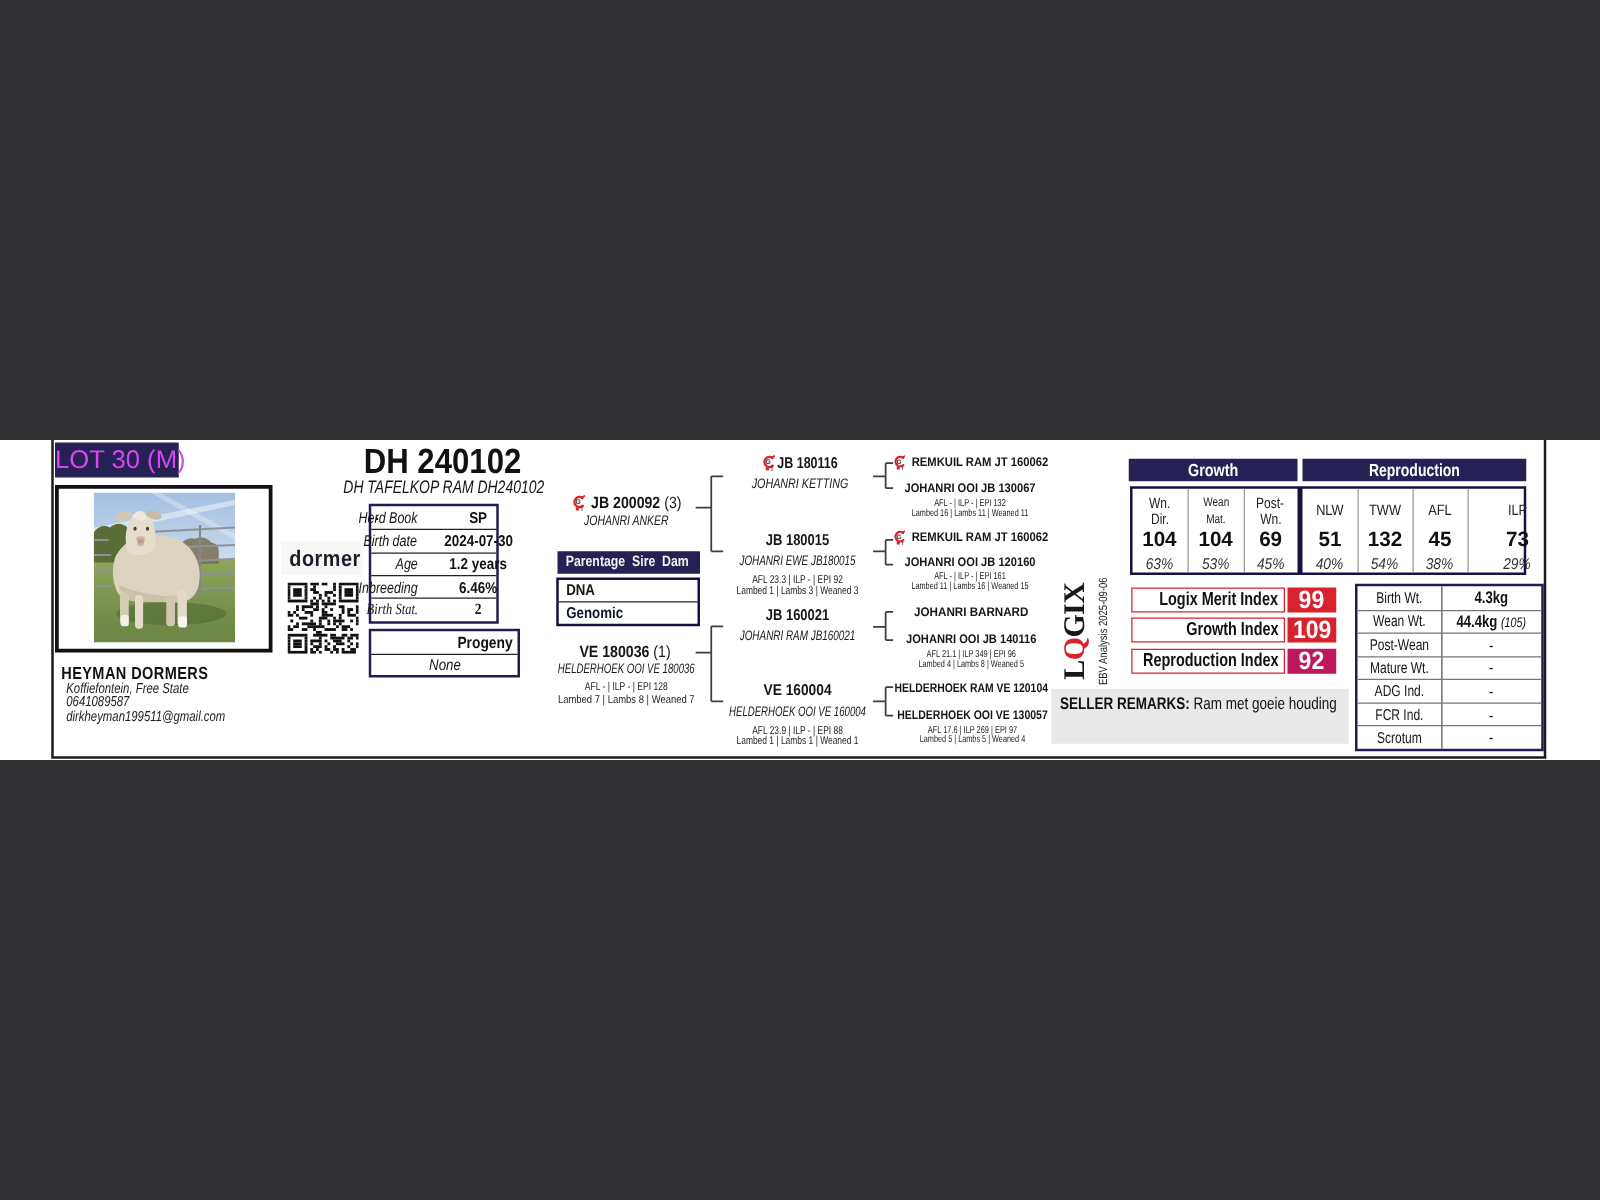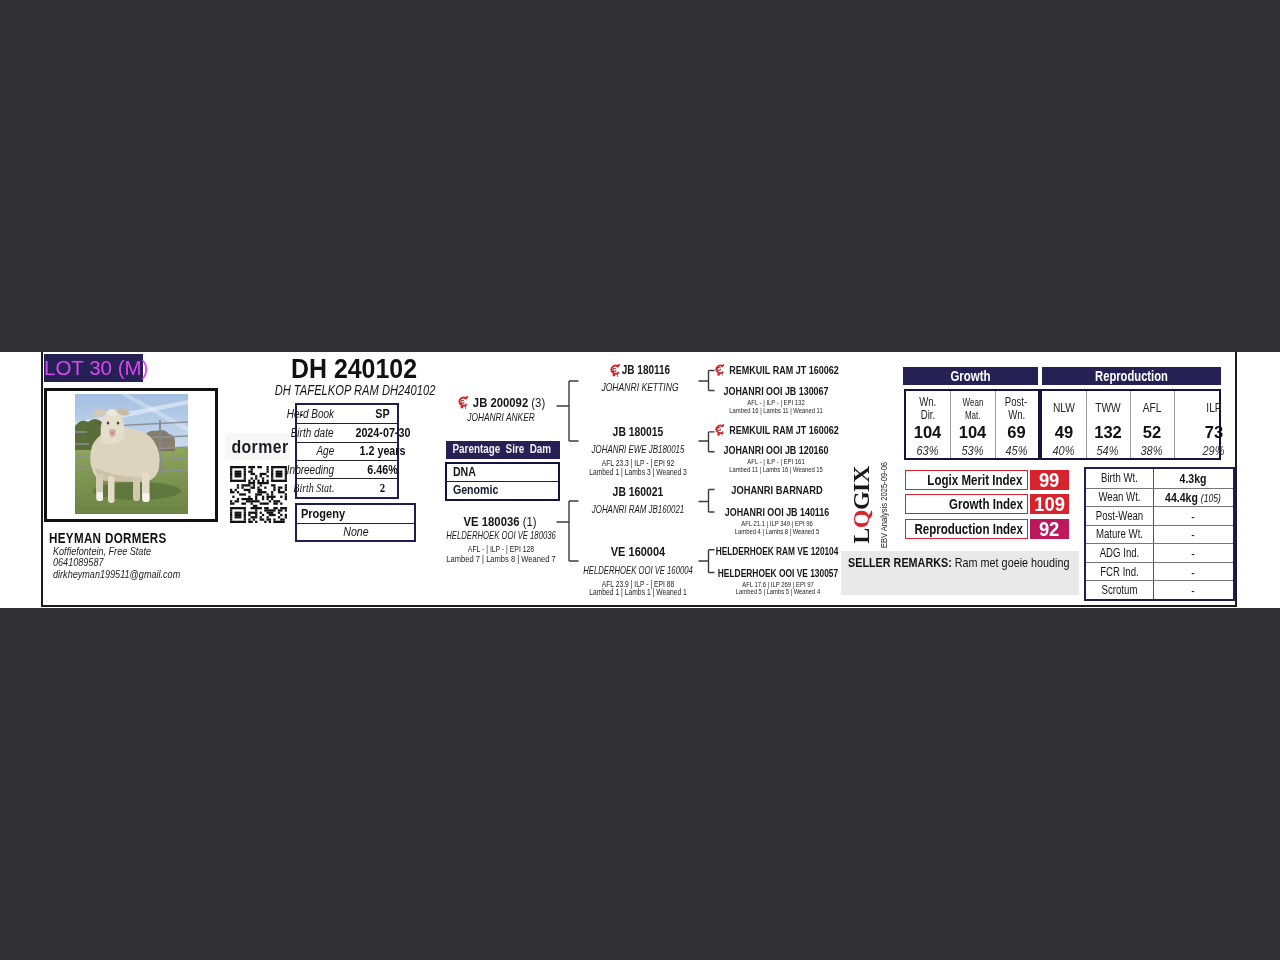--- a/index.html
+++ b/index.html
@@ -270,21 +270,21 @@
       </div>
       <div style="position:relative;height:18.35px;border-top:1.2px solid #222;box-sizing:border-box;font-family:Liberation Serif, serif;">
         <div class="a i" style="right:63px;top:50%;transform:translateY(-50%) scaleX(.8);transform-origin:right center;font-size:12.5px;color:#161616;">Birth Stat.</div>
         <div class="a b" style="left:54px;width:63px;top:50%;transform:translateY(-50%) scaleX(.86);text-align:center;font-size:12.5px;color:#111;">2</div>
       </div>
     </div>
 
 <div class="a b" style="left:300px;top:53px;font-size:12px;color:#111;">.</div>
 
 <div class="a" style="left:295px;top:151px;width:121px;height:39px;border:2px solid #211d52;box-sizing:border-box;">
-<div class="b" style="height:17.5px;line-height:18.5px;text-align:left;font-size:13px;color:#111;"><span style="display:inline-block;transform:scaleX(.85);">Progeny</span></div>
+<div class="b" style="height:17.5px;line-height:18.5px;text-align:right;font-size:13px;color:#111;"><span style="display:inline-block;transform:scaleX(.85);">Progeny</span></div>
 <div class="i" style="height:17px;border-top:1.2px solid #222;line-height:17px;text-align:center;font-size:12.5px;color:#161616;"><span style="display:inline-block;transform:scaleX(.85);">None</span></div>
 </div>
 
 <svg class="a" style="left:0;top:0;" width="1280" height="256" viewBox="0 0 1280 256" fill="none" stroke="#3d3d3d" stroke-width="1.4">
 <path d="M556.5,54 H569 M569,29 V89 M569,29 H578.5 M569,89 H578.5"></path>
 <path d="M556.5,170 H569 M569,149 V209 M569,149 H578.5 M569,209 H578.5"></path>
 <path d="M698.5,29 H708.5 M708.5,18.5 V38.5 M708.5,18.5 H714.5 M708.5,38.5 H714.5"></path>
 <path d="M698.5,89 H708.5 M708.5,79.9 V99.7 M708.5,79.9 H714.5 M708.5,99.7 H714.5"></path>
 <path d="M698.5,149.5 H708.5 M708.5,137.5 V160 M708.5,137.5 H714.5 M708.5,160 H714.5"></path>
 <path d="M698.5,209 H708.5 M708.5,197.7 V220.5 M708.5,197.7 H714.5 M708.5,220.5 H714.5"></path>
@@ -387,31 +387,31 @@
         <div class="i" style="position:absolute;top:53px;width:100%;text-align:center;font-size:12.5px;color:#333;"><span style="display:inline-block;transform:scaleX(.88);">45%</span></div>
       </div>
     </div>
 
 <div class="a" style="left:1040px;top:36.5px;width:180.5px;height:71px;border:2px solid #15123f;box-sizing:border-box;">
       <div style="position:absolute;left:44px;top:0;width:1px;height:100%;background:#999;"></div>
       <div style="position:absolute;left:88px;top:0;width:1px;height:100%;background:#999;"></div>
       <div style="position:absolute;left:132px;top:0;width:1px;height:100%;background:#999;"></div>
       <div style="position:absolute;left:0px;top:0;width:44px;height:100%;">
         <div style="position:absolute;top:10px;width:100%;text-align:center;font-size:12px;color:#222;"><span style="display:inline-block;transform:scaleX(.85);">NLW</span></div>
-        <div class="b" style="position:absolute;top:32px;width:100%;text-align:center;font-size:16.5px;color:#111;">49</div>
+        <div class="b" style="position:absolute;top:32px;width:100%;text-align:center;font-size:16.5px;color:#111;">51</div>
         <div class="i" style="position:absolute;top:53px;width:100%;text-align:center;font-size:12.5px;color:#333;"><span style="display:inline-block;transform:scaleX(.88);">40%</span></div>
       </div>
       <div style="position:absolute;left:44px;top:0;width:44px;height:100%;">
         <div style="position:absolute;top:10px;width:100%;text-align:center;font-size:12px;color:#222;"><span style="display:inline-block;transform:scaleX(.85);">TWW</span></div>
         <div class="b" style="position:absolute;top:32px;width:100%;text-align:center;font-size:16.5px;color:#111;">132</div>
         <div class="i" style="position:absolute;top:53px;width:100%;text-align:center;font-size:12.5px;color:#333;"><span style="display:inline-block;transform:scaleX(.88);">54%</span></div>
       </div>
       <div style="position:absolute;left:88px;top:0;width:44px;height:100%;">
         <div style="position:absolute;top:10px;width:100%;text-align:center;font-size:12px;color:#222;"><span style="display:inline-block;transform:scaleX(.85);">AFL</span></div>
-        <div class="b" style="position:absolute;top:32px;width:100%;text-align:center;font-size:16.5px;color:#111;">52</div>
+        <div class="b" style="position:absolute;top:32px;width:100%;text-align:center;font-size:16.5px;color:#111;">45</div>
         <div class="i" style="position:absolute;top:53px;width:100%;text-align:center;font-size:12.5px;color:#333;"><span style="display:inline-block;transform:scaleX(.88);">38%</span></div>
       </div>
       <div style="position:absolute;left:132px;top:0;width:44px;height:100%;margin-left:18px;">
         <div style="position:absolute;top:10px;width:100%;text-align:center;font-size:12px;color:#222;"><span style="display:inline-block;transform:scaleX(.85);">ILP</span></div>
         <div class="b" style="position:absolute;top:32px;width:100%;text-align:center;font-size:16.5px;color:#111;">73</div>
         <div class="i" style="position:absolute;top:53px;width:100%;text-align:center;font-size:12.5px;color:#333;"><span style="display:inline-block;transform:scaleX(.88);">29%</span></div>
       </div>
     </div>
 
 <div class="c" style="left:861px;top:152.5px;transform:translate(-50%,-50%) rotate(-90deg);font-family:'Liberation Serif',serif;font-weight:bold;font-size:24px;color:#181818;letter-spacing:-0.5px;">L<span style="color:#d8222d;">Q</span>GIX</div>

